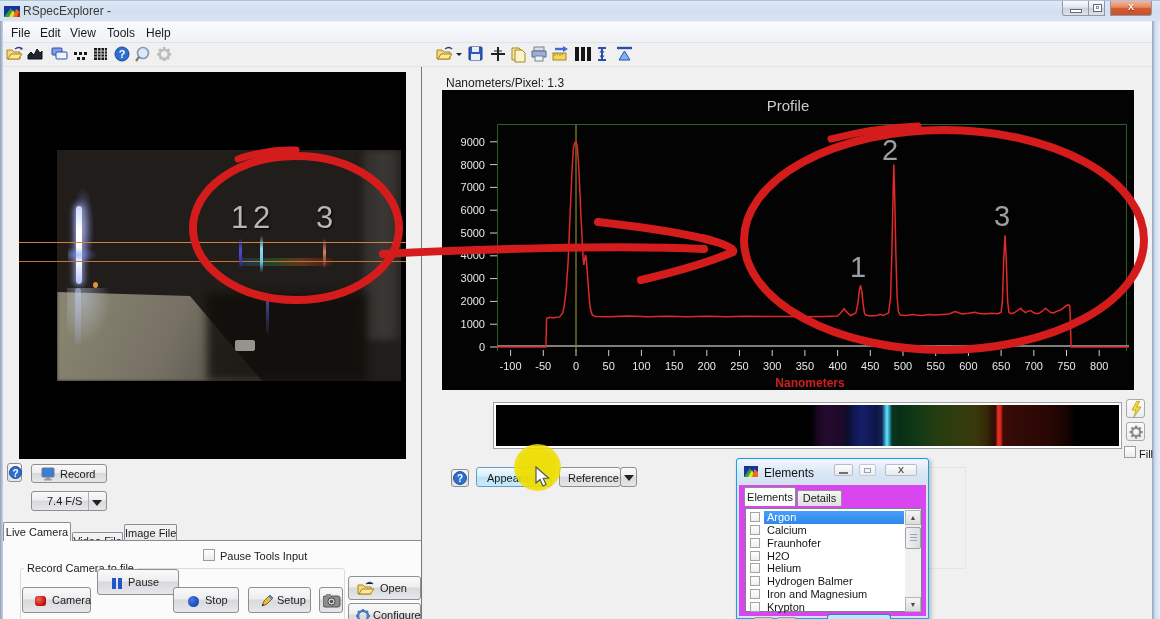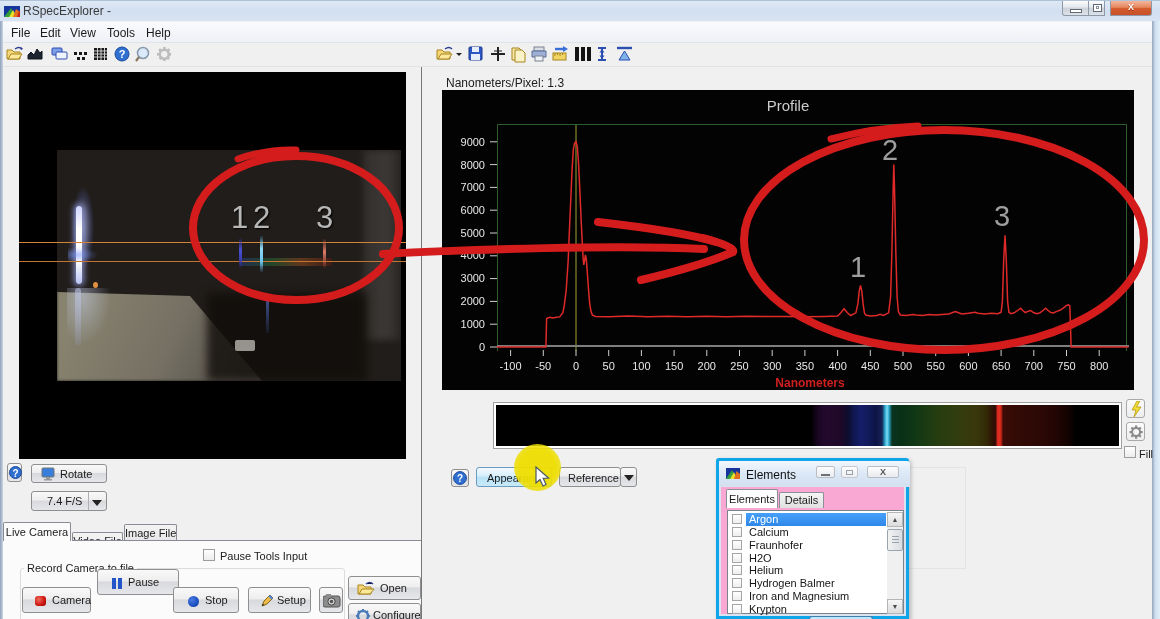--- a/index.html
+++ b/index.html
@@ -40,21 +40,21 @@
 .cb{position:absolute;width:12px;height:12px;background:linear-gradient(#fff,#ececec);border:1px solid #9d9d9d}
 
 #nmlabel{left:446px;top:76px;font-size:12px;color:#1b1b1b}
 #chart{left:442px;top:90px;width:692px;height:300px}
 #strip{left:493px;top:402px;width:629px;height:47px;border:1px solid #a0a0a0;background:#fff;padding:2px}
 #stripin{width:623px;height:41px;background:linear-gradient(90deg,#000 0px,#000 315px,#190622 322px,#230a2e 330px,#1e0928 345px,#0d0d2e 352px,#101752 358px,#151e68 365px,#131b5c 372px,#0d1545 380px,#172254 386px,#2ba8cc 389px,#7fdcf2 391px,#2ba8cc 393px,#0a3420 396px,#083016 405px,#113815 420px,#243d10 440px,#313d0e 460px,#39370c 480px,#342b06 490px,#2f1805 495px,#310c06 499px,#3a100a 500px,#cc2418 501px,#e03324 503px,#cc2418 505px,#3d0b06 507px,#330a06 520px,#2c0805 545px,#220604 560px,#130301 572px,#000 580px,#000 623px)}
 .minibtn{position:absolute;width:19px;height:19px;border:1px solid #a8a8a8;border-radius:3px;background:linear-gradient(#fcfcfc,#ededed)}
 #filllbl{left:1139px;top:448px;font-size:11px;color:#1b1b1b}
 #faintbox{left:905px;top:467px;width:61px;height:102px;border:1px solid #e4e4e4}
 
-#eldlg{left:716px;top:458px;width:193px;height:161px;border:3px solid #0ea5e9;border-radius:3px 3px 0 0;background:#f9a8d4;box-shadow:2px 2px 4px rgba(0,0,0,.25),inset 0 0 0 2px #d9e3f1}
+#eldlg{left:736px;top:458px;width:193px;height:161px;border:1px solid #0ea5e9;border-radius:3px 3px 0 0;background:#d946ef;box-shadow:2px 2px 4px rgba(0,0,0,.25),inset 0 0 0 2px #d9e3f1}
 #eltitle{position:absolute;left:0;top:0;width:191px;height:26px;background:linear-gradient(#f2f7fd,#dce8f6 50%,#d2e0f0);border-radius:3px 3px 0 0;border-bottom:1px solid #d9e2ee}
 .eltab{position:absolute;border:1px solid #8a8f98;border-bottom:none;border-radius:2px 2px 0 0;font-size:11px;color:#1b1b1b;text-align:center}
 #ellist{position:absolute;left:8px;top:49px;width:177px;height:104px;background:#fff;border:1px solid #7a828c}
 .elrow{position:absolute;left:1px;width:157px;height:30px;font-size:11px;color:#151515}
 .elrow .cbx{position:absolute;left:3px;top:1px;width:10px;height:10px;border:1px solid #a5a5a5;background:linear-gradient(#fff,#eee)}
 .elrow .t{position:absolute;left:20px;top:0px}
 #elsb{position:absolute;left:159px;top:1px;width:16px;height:102px;background:#f0f0f0}
 .sbbtn{position:absolute;left:0;width:16px;height:15px;background:linear-gradient(#f6f6f6,#dcdcdc);border:1px solid #b5b5b5;color:#4a4a4a;font-size:7px;text-align:center;line-height:13px}
 #sbthumb{position:absolute;left:0px;top:17px;width:16px;height:22px;background:linear-gradient(90deg,#f2f2f2,#d8dde2);border:1px solid #9aa4af;border-radius:2px}
 
@@ -221,21 +221,21 @@
       <circle cx="6.5" cy="6.5" r="6" fill="#2f6fd0" stroke="#1c4a9a"></circle>
       <text x="6.5" y="10.5" text-anchor="middle" font-size="10" fill="#fff" font-weight="bold" font-family="Liberation Sans">?</text>
     </svg>
   </div>
 <div class="btn" style="left:31px;top:464px;width:76px;height:19px">
     <svg style="position:absolute;left:9px;top:2px" width="15" height="14">
       <rect x="1" y="1" width="12" height="9" rx="1" fill="#3a7edc" stroke="#777"></rect>
       <rect x="5" y="10" width="4" height="2" fill="#999"></rect>
       <rect x="3" y="12" width="8" height="1.5" fill="#999"></rect>
     </svg>
-    <span class="lbl" style="left:28px;top:3px">Rotate</span>
+    <span class="lbl" style="left:28px;top:3px">Record</span>
   </div>
 <div class="btn" style="left:31px;top:491px;width:76px;height:20px">
     <span class="lbl" style="left:15px;top:3px">7.4 F/S</span>
     <div style="position:absolute;right:17px;top:0;width:1px;height:18px;background:#aeb0b4"></div>
     <div style="position:absolute;right:4px;top:8px;width:0;height:0;border:5px solid transparent;border-top:6px solid #222"></div>
   </div>
 <div id="tabs3">
 <div class="tab abs" style="left:3px;top:522px;width:68px;height:19px;background:#fbfbfb;z-index:3;line-height:19px">Live Camera</div>
 <div class="tab abs" style="left:72px;top:532px;width:51px;height:34px;background:linear-gradient(#f4f4f4,#dfdfdf);line-height:16px">Video File</div>
 <div class="tab abs" style="left:124px;top:524px;width:53px;height:27px;background:linear-gradient(#f4f4f4,#dfdfdf);line-height:16px">Image File</div>

